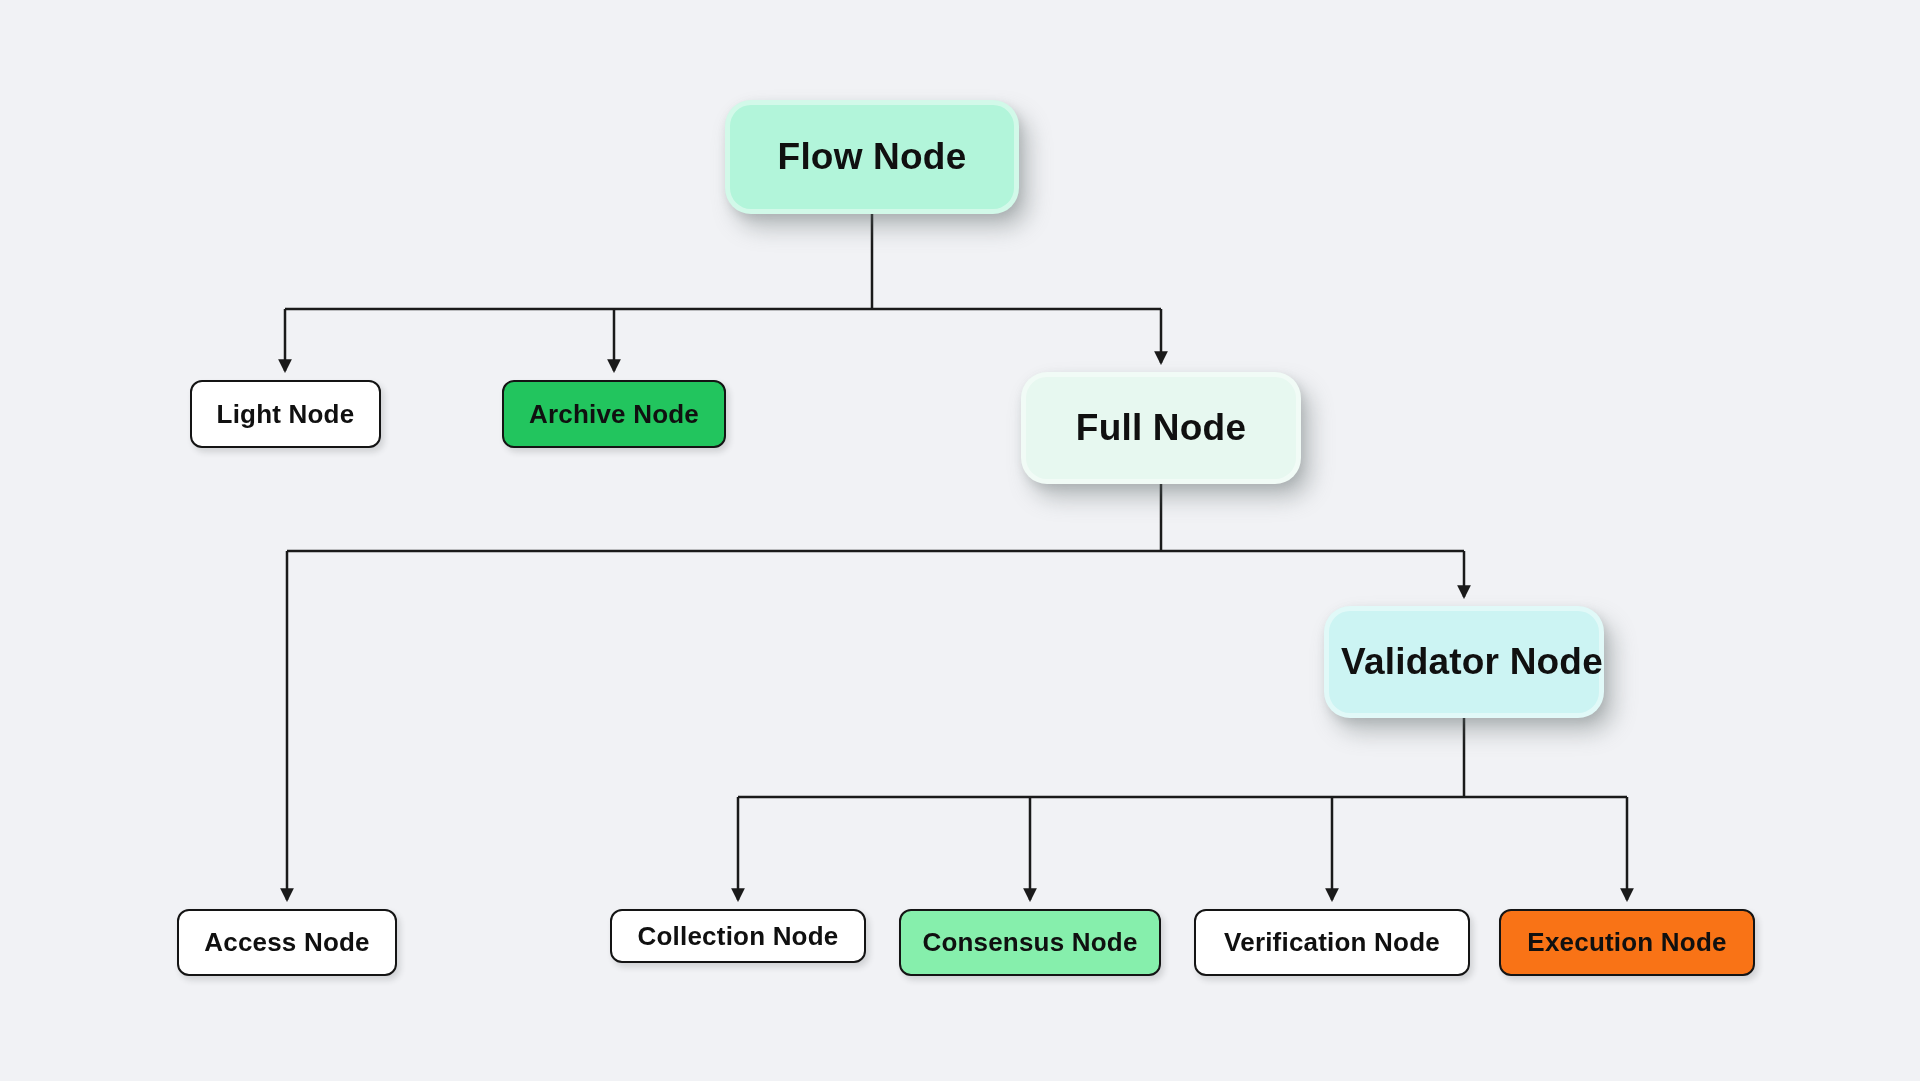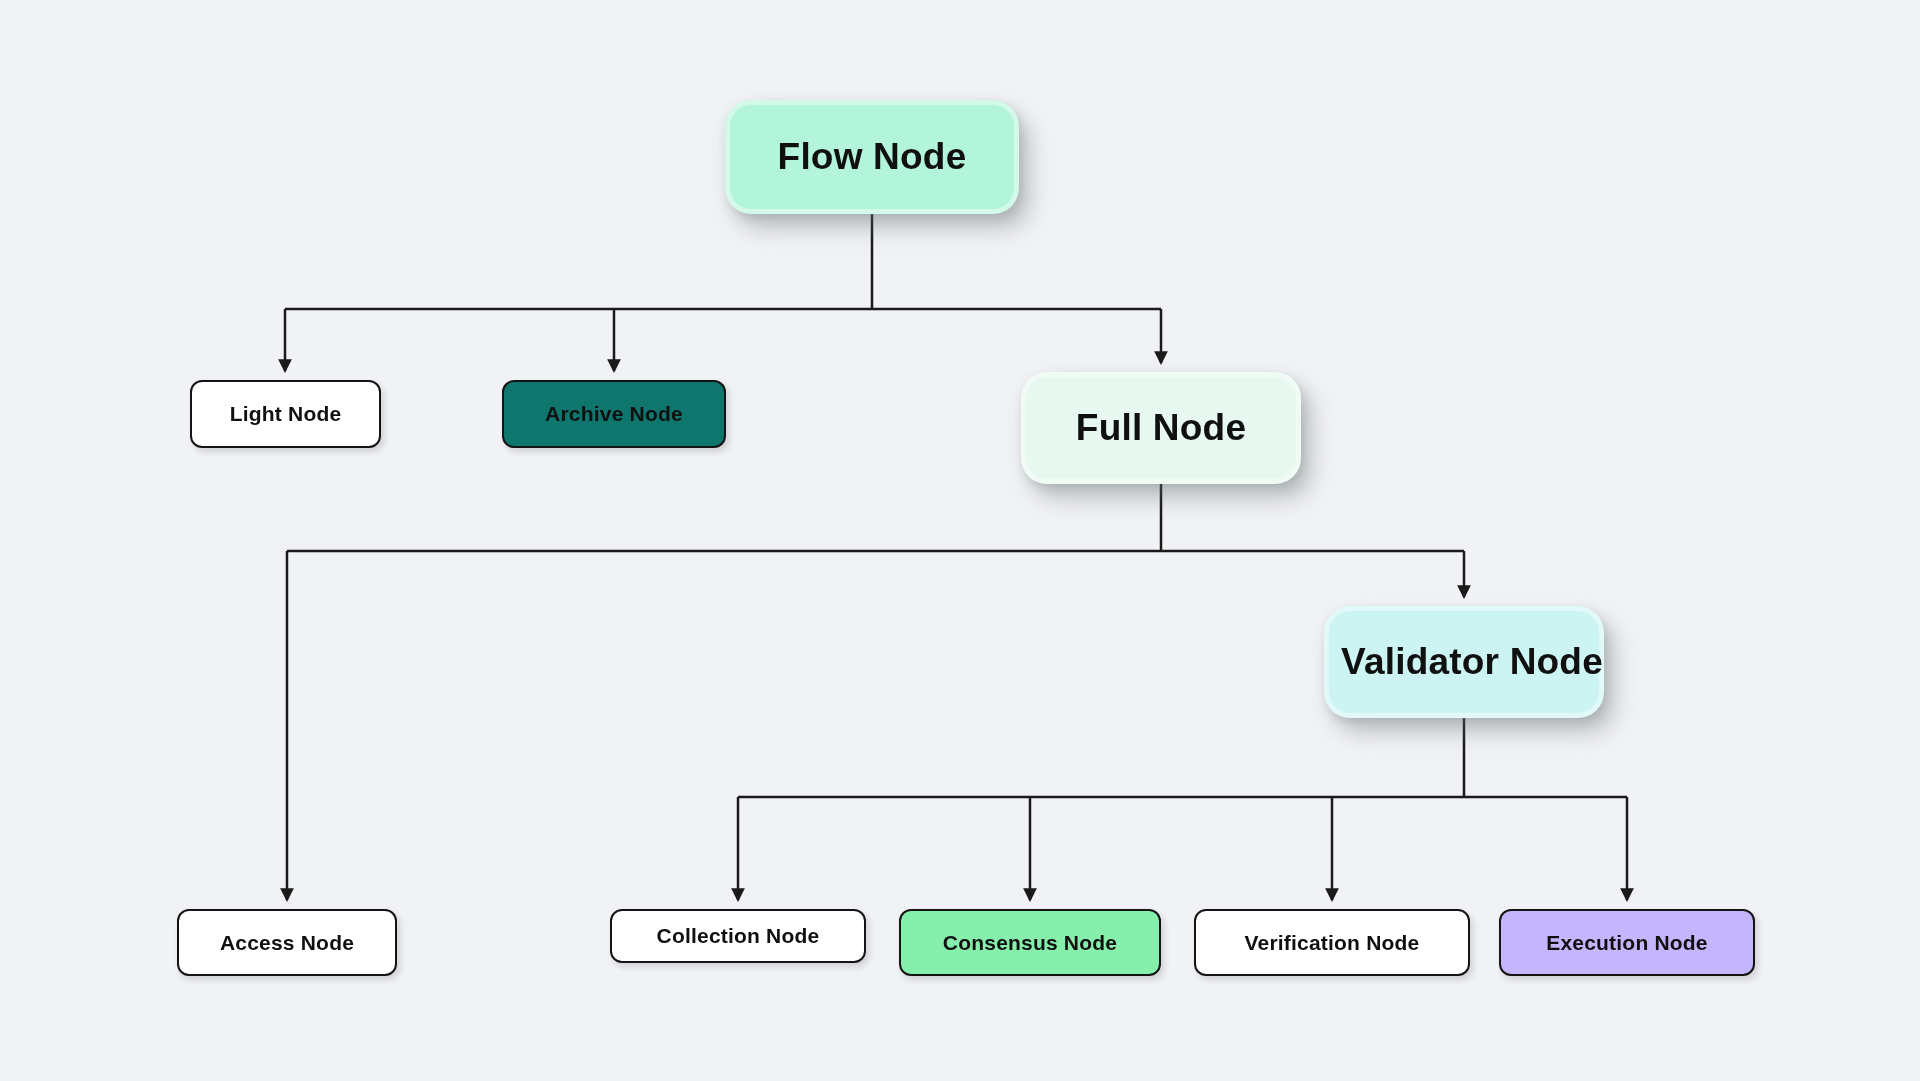--- a/index.html
+++ b/index.html
@@ -32,21 +32,21 @@
     border-radius: 26px;
     border: 5px solid rgba(255,255,255,0.42);
     font-size: 37px;
     box-shadow: 10px 14px 22px rgba(96,107,107,0.38), 2px 4px 10px rgba(96,107,107,0.18);
   }
   
   .node-small {
     border-radius: 12px;
     border: 2.5px solid #141414;
     background: #ffffff;
-    font-size: 21px;
+    font-size: 26px;
     box-shadow: 3px 4px 6px rgba(40,45,45,0.16);
   }
   
   .node-flow        { left: 725px;  top: 100px; width: 294px; height: 114px; }
   .node-light       { left: 190px;  top: 380px; width: 191px; height: 68px;  }
   .node-archive     { left: 502px;  top: 380px; width: 224px; height: 68px;  }
   .node-full        { left: 1021px; top: 372px; width: 280px; height: 112px; }
   .node-validator   { left: 1324px; top: 606px; width: 280px; height: 112px; padding-left: 16px; }
   .node-access      { left: 177px;  top: 909px; width: 220px; height: 67px; text-align: right;  }
   .node-collection  { left: 610px;  top: 909px; width: 256px; height: 54px;  }
@@ -87,21 +87,21 @@
   </svg>
 
   <div class="node node-big node-flow" style="background-color: rgb(178, 245, 218);">
     <span>Flow Node</span>
   </div>
 
   <div class="node node-small node-light" style="background-color: rgb(255, 255, 255);">
     <span>Light Node</span>
   </div>
 
-  <div class="node node-small node-archive" style="background-color: #0f766e; text-align: center;">
+  <div class="node node-small node-archive" style="background-color: #22c55e; text-align: center;">
     <span>Archive Node</span>
   </div>
 
   <div class="node node-big node-full" style="background-color: rgb(231, 248, 240);">
     <span>Full Node</span>
   </div>
 
   <div class="node node-big node-validator" style="background-color: rgb(204, 244, 243);">
     <span>Validator Node</span>
   </div>
@@ -115,17 +115,17 @@
   </div>
 
   <div class="node node-small node-consensus" style="background-color: #86efac;">
     <span>Consensus Node</span>
   </div>
 
   <div class="node node-small node-verification" style="background-color: rgb(255, 255, 255);">
     <span>Verification Node</span>
   </div>
 
-  <div class="node node-small node-execution" style="background-color: #c4b5fd;">
+  <div class="node node-small node-execution" style="background-color: #f97316;">
     <span>Execution Node</span>
   </div>
 
 </div>
 
 </body></html>

